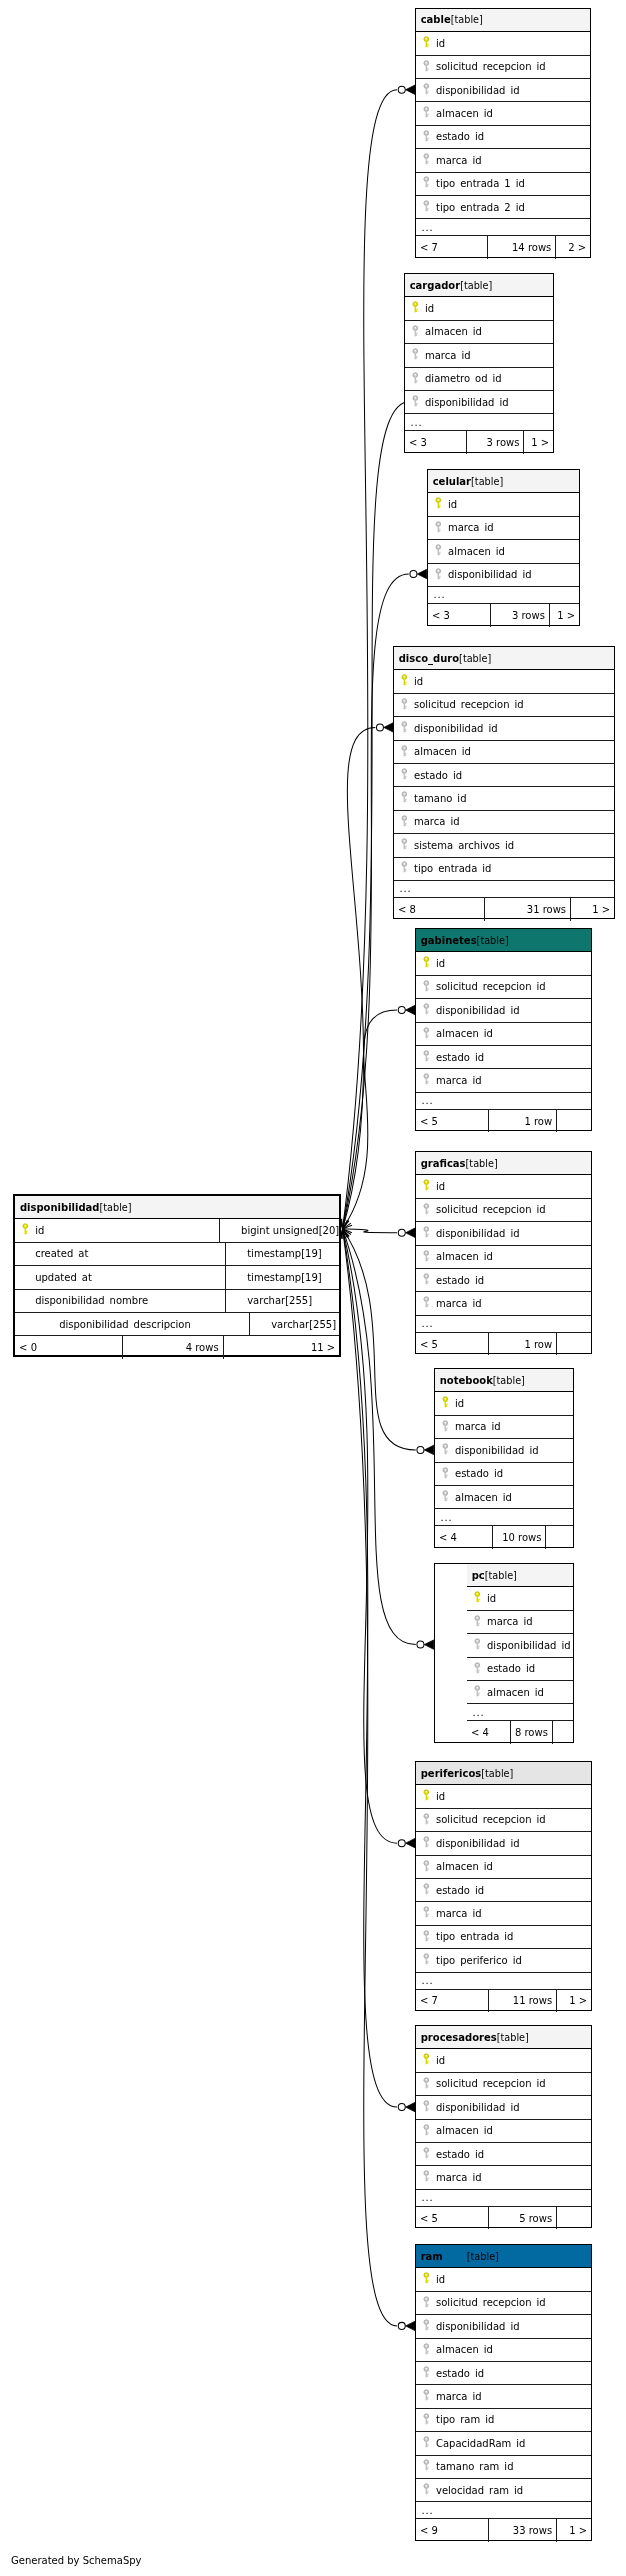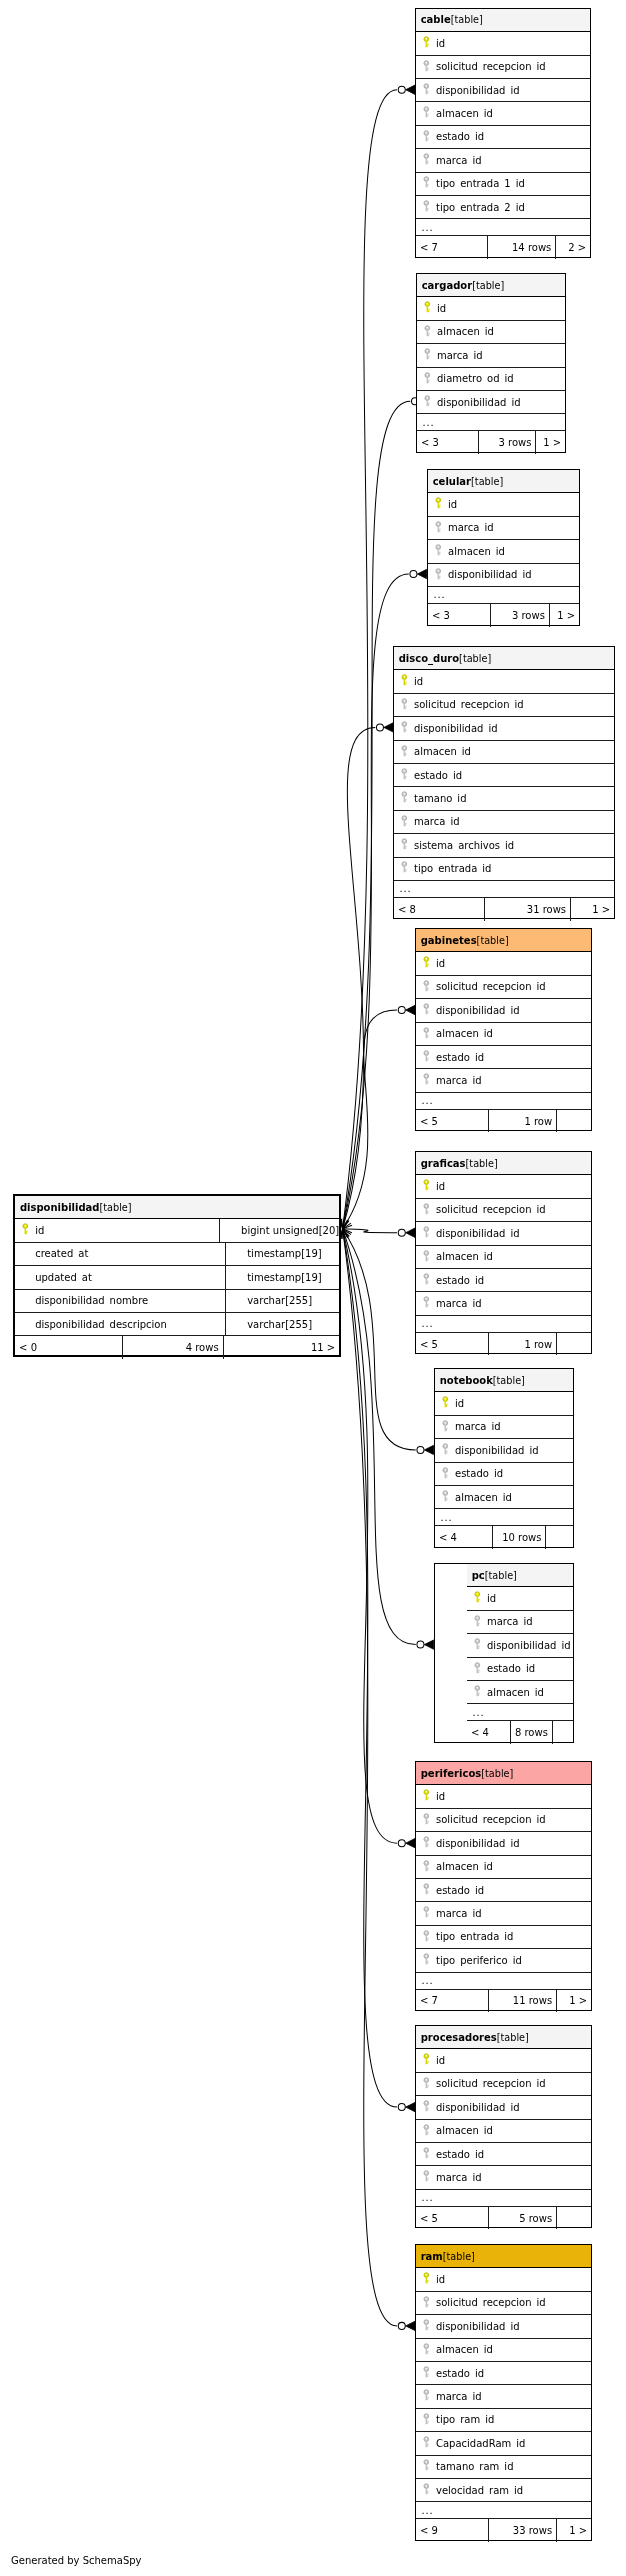--- a/index.html
+++ b/index.html
@@ -165,21 +165,21 @@
           <span class="tc-fieldname" style="width: 190px;">updated_at</span>
           <span class="tc-typecell">timestamp[19]</span>
         </div>
         <div class="tc-row">
           <span class="tc-keycell"></span>
           <span class="tc-fieldname" style="width: 190px;">disponibilidad_nombre</span>
           <span class="tc-typecell">varchar[255]</span>
         </div>
         <div class="tc-row">
           <span class="tc-keycell"></span>
-          <span class="tc-fieldname" style="width: 190px;">disponibilidad_descripcion</span>
+          <span class="tc-fieldname" style="width: 190px; margin-left: 24px;">disponibilidad_descripcion</span>
           <span class="tc-typecell">varchar[255]</span>
         </div>
         <div class="tc-footer">
           <div class="fcell f-left" style="width: 33%;">&lt; 0</div>
           <div class="fcell f-center" style="width: 31%; text-align: right;">4 rows</div>
           <div class="fcell f-right" style="width: 36%;">11 &gt;</div>
         </div>
       </div>
       <div class="table-card" style="left: 415px; top: 7.8px; width: 176px; height: 250px;">
         <div class="tc-header" style="background: rgb(244, 244, 244);">
@@ -274,21 +274,21 @@
           </span>
           <span class="tc-fieldname">tipo_entrada_2_id</span>
         </div>
         <div class="tc-more">...</div>
         <div class="tc-footer">
           <div class="fcell f-left" style="width: 41%;">&lt; 7</div>
           <div class="fcell f-center" style="width: 39%;">14 rows</div>
           <div class="fcell f-right" style="width: 20%;">2 &gt;</div>
         </div>
       </div>
-      <div class="table-card" style="left: 416px; top: 273px; width: 150px; height: 180px;">
+      <div class="table-card" style="left: 404px; top: 273px; width: 150px; height: 180px;">
         <div class="tc-header" style="background: rgb(244, 244, 244);">
           <span class="tc-title">cargador</span>
           <span class="tc-tag">[table]</span>
         </div>
         <div class="tc-row">
           <span class="tc-keycell">
             <span><svg width="8.6" height="12.5" viewBox="0 0 11 16">
                 <circle cx="5.5" cy="4" r="3" fill="#e5e500" stroke="#b9b900" stroke-width="1.1"></circle>
                 <circle cx="5.5" cy="3.6" r="1" fill="#ffffff"></circle>
                 <path d="M5.5 7 L5.5 14.4 M5.5 10.8 L8.4 10.8 M5.5 13.2 L7.9 13.2" stroke="#e5e500" stroke-width="1.8" fill="none"></path>
@@ -509,21 +509,21 @@
           <span class="tc-fieldname">tipo_entrada_id</span>
         </div>
         <div class="tc-more">...</div>
         <div class="tc-footer">
           <div class="fcell f-left" style="width: 41%;">&lt; 8</div>
           <div class="fcell f-center" style="width: 39%;">31 rows</div>
           <div class="fcell f-right" style="width: 20%;">1 &gt;</div>
         </div>
       </div>
       <div class="table-card" style="left: 415px; top: 928px; width: 177px; height: 203px;">
-        <div class="tc-header" style="background: #fdba74;">
+        <div class="tc-header" style="background: #0f766e;">
           <span class="tc-title">gabinetes</span>
           <span class="tc-tag">[table]</span>
         </div>
         <div class="tc-row">
           <span class="tc-keycell">
             <span><svg width="8.6" height="12.5" viewBox="0 0 11 16">
                 <circle cx="5.5" cy="4" r="3" fill="#e5e500" stroke="#b9b900" stroke-width="1.1"></circle>
                 <circle cx="5.5" cy="3.6" r="1" fill="#ffffff"></circle>
                 <path d="M5.5 7 L5.5 14.4 M5.5 10.8 L8.4 10.8 M5.5 13.2 L7.9 13.2" stroke="#e5e500" stroke-width="1.8" fill="none"></path>
                 <path d="M5.5 7 L5.5 14.4" stroke="#b9b900" stroke-width="0.4" fill="none"></path>
@@ -799,21 +799,21 @@
           <span class="tc-fieldname">almacen_id</span>
         </div>
         <div class="tc-more">...</div>
         <div class="tc-footer">
           <div class="fcell f-left" style="width: 41%;">&lt; 4</div>
           <div class="fcell f-center" style="width: 39%;">8 rows</div>
           <div class="fcell f-right" style="width: 20%;"></div>
         </div>
       </div>
       <div class="table-card" style="left: 415px; top: 1761px; width: 177px; height: 250px;">
-        <div class="tc-header" style="background: #fca5a5;">
+        <div class="tc-header" style="background: #e5e5e5;">
           <span class="tc-title">perifericos</span>
           <span class="tc-tag">[table]</span>
         </div>
         <div class="tc-row">
           <span class="tc-keycell">
             <span><svg width="8.6" height="12.5" viewBox="0 0 11 16">
                 <circle cx="5.5" cy="4" r="3" fill="#e5e500" stroke="#b9b900" stroke-width="1.1"></circle>
                 <circle cx="5.5" cy="3.6" r="1" fill="#ffffff"></circle>
                 <path d="M5.5 7 L5.5 14.4 M5.5 10.8 L8.4 10.8 M5.5 13.2 L7.9 13.2" stroke="#e5e500" stroke-width="1.8" fill="none"></path>
                 <path d="M5.5 7 L5.5 14.4" stroke="#b9b900" stroke-width="0.4" fill="none"></path>
@@ -977,21 +977,21 @@
           <span class="tc-fieldname">marca_id</span>
         </div>
         <div class="tc-more">...</div>
         <div class="tc-footer">
           <div class="fcell f-left" style="width: 41%;">&lt; 5</div>
           <div class="fcell f-center" style="width: 39%;">5 rows</div>
           <div class="fcell f-right" style="width: 20%;"></div>
         </div>
       </div>
       <div class="table-card" style="left: 415px; top: 2244px; width: 177px; height: 297px;">
-        <div class="tc-header" style="background: #eab308;">
+        <div class="tc-header" style="background: #0369a1; gap: 24px;">
           <span class="tc-title">ram</span>
           <span class="tc-tag">[table]</span>
         </div>
         <div class="tc-row">
           <span class="tc-keycell">
             <span><svg width="8.6" height="12.5" viewBox="0 0 11 16">
                 <circle cx="5.5" cy="4" r="3" fill="#e5e500" stroke="#b9b900" stroke-width="1.1"></circle>
                 <circle cx="5.5" cy="3.6" r="1" fill="#ffffff"></circle>
                 <path d="M5.5 7 L5.5 14.4 M5.5 10.8 L8.4 10.8 M5.5 13.2 L7.9 13.2" stroke="#e5e500" stroke-width="1.8" fill="none"></path>
                 <path d="M5.5 7 L5.5 14.4" stroke="#b9b900" stroke-width="0.4" fill="none"></path>

